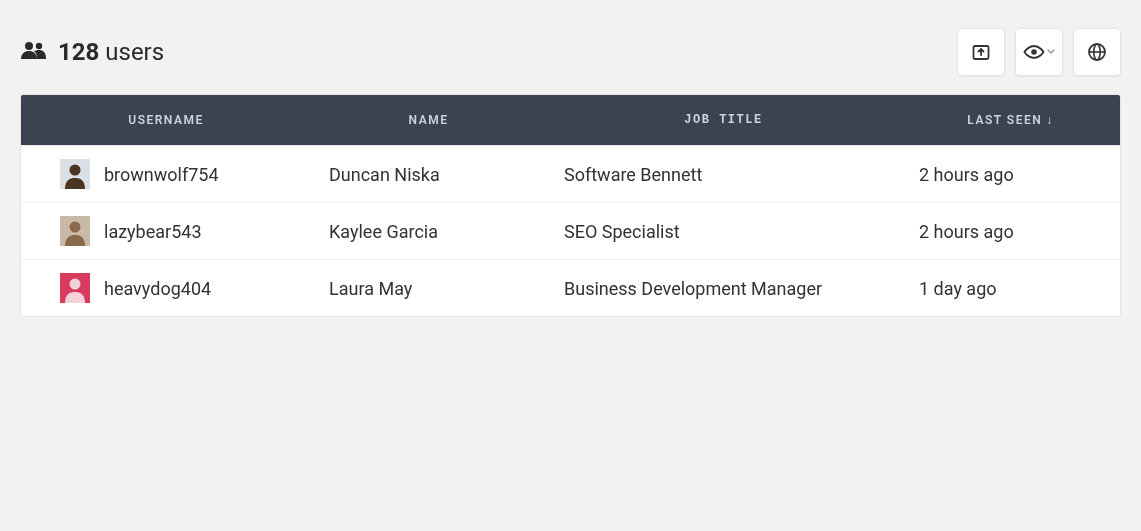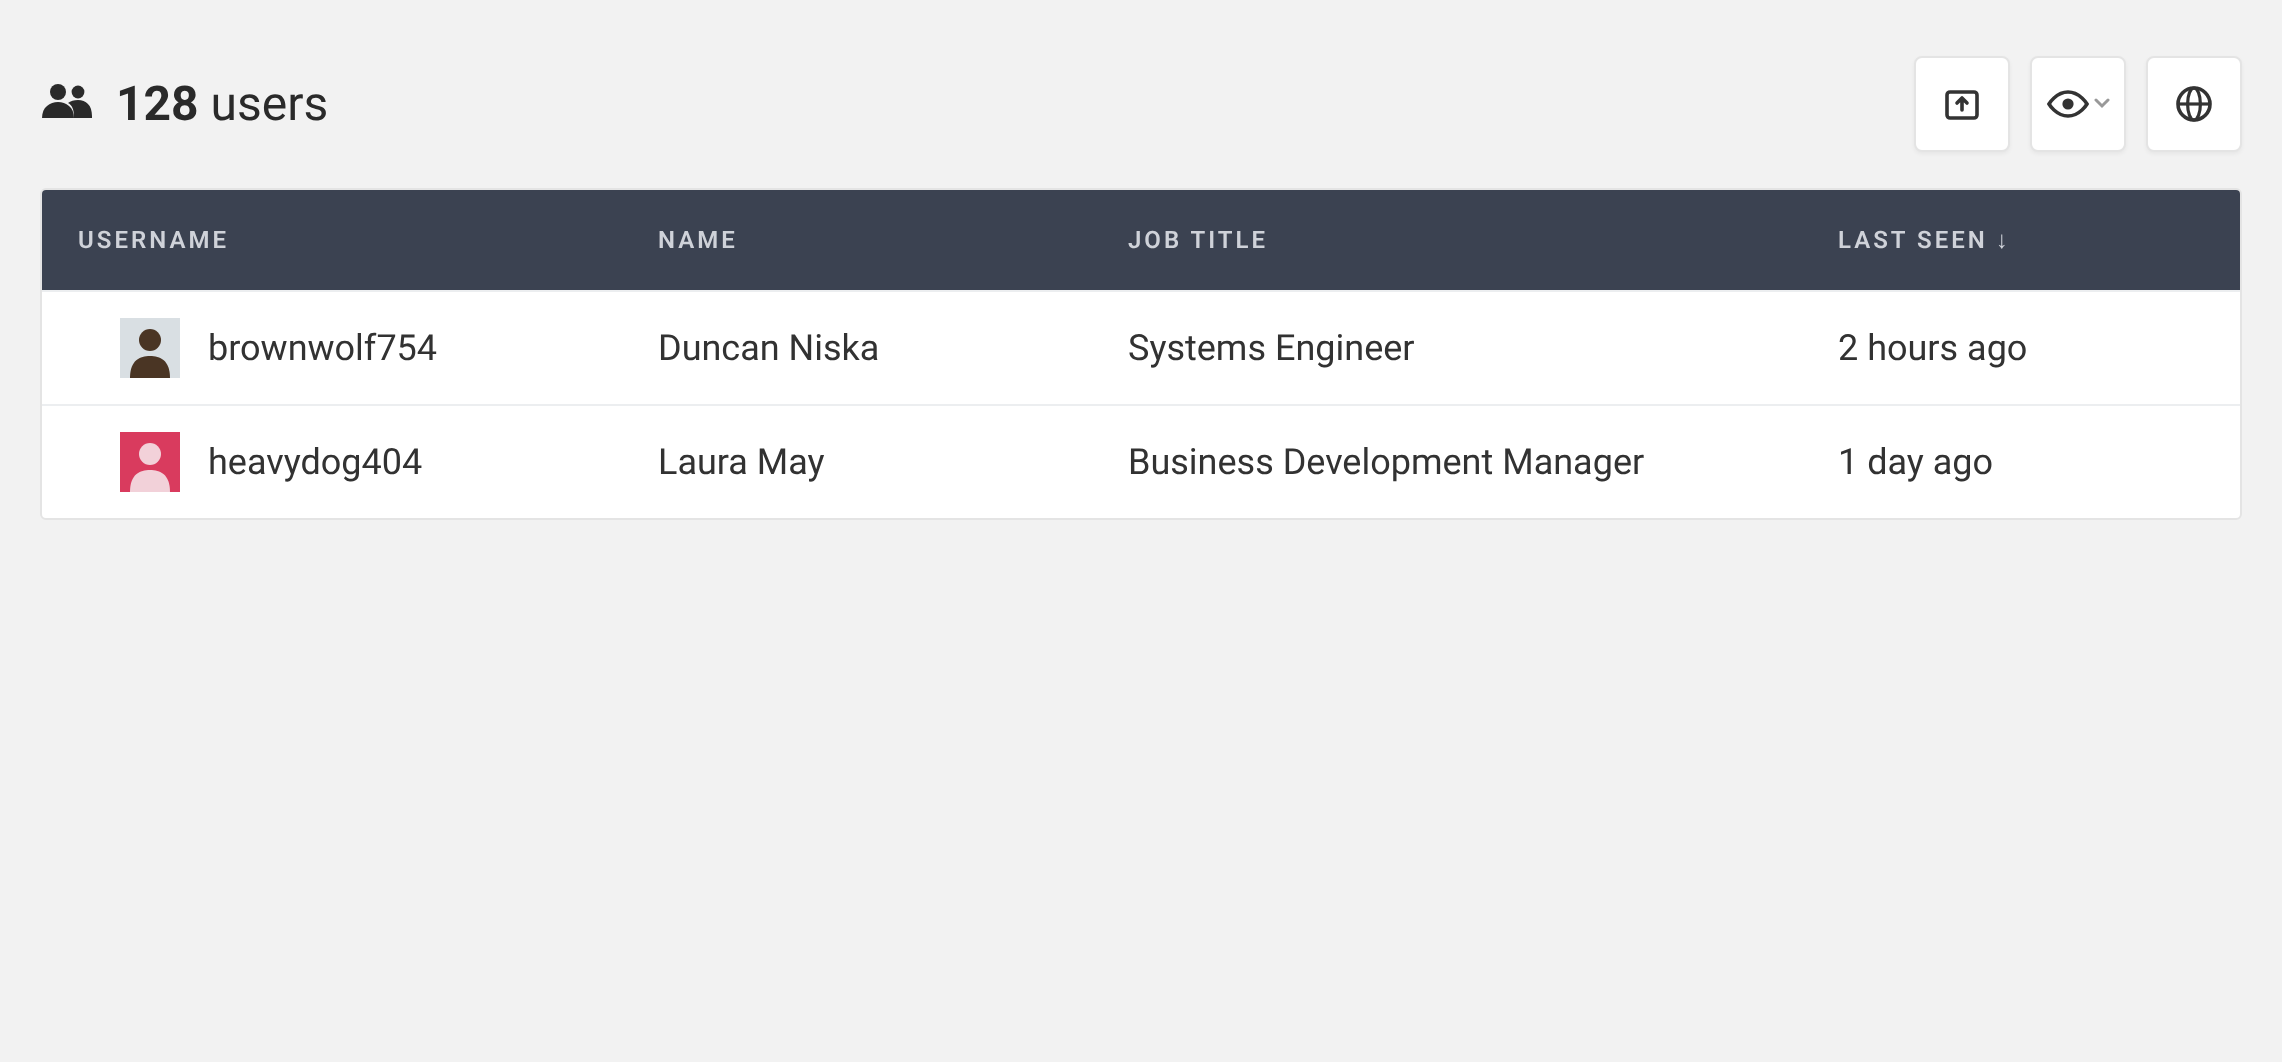--- a/index.html
+++ b/index.html
@@ -58,31 +58,31 @@
     overflow: hidden;
   }
   table {
     width: 100%;
     border-collapse: collapse;
   }
   thead {
     background: #3b4251;
   }
   th {
-    text-align: left;
+    text-align: center;
     padding: 18px 18px;
     font-size: 12px;
     font-weight: 600;
     letter-spacing: 1.5px;
     color: #cfd2d9;
     text-transform: uppercase;
   }
   th.col-username { width: 290px; }
   th.col-name { width: 235px; }
-  th.col-job { width: 355px; }
+  th.col-job { width: 355px; font-family: Liberation Mono, monospace; }
   th.col-seen { width: auto; }
   td {
     padding: 13px 18px;
     border-top: 1px solid #eceef0;
     font-size: 18px;
     color: #323232;
     vertical-align: middle;
   }
   .username-cell {
     display: flex;
@@ -184,21 +184,39 @@
     <svg width="30" height="30" viewBox="0 0 30 30">
       <rect width="30" height="30" fill="#d9dfe3"></rect>
       <circle cx="15" cy="11" r="5.5" fill="#4a3524"></circle>
       <path d="M5 30 C5 21 10 19 15 19 C20 19 25 21 25 30 Z" fill="#4a3524"></path>
     </svg>
   </span>
         <span>brownwolf754</span>
       </div>
     </td>
     <td>Duncan Niska</td>
-    <td>Systems Engineer</td>
+    <td>Software Bennett</td>
+    <td>2 hours ago</td>
+  </tr>
+          <tr>
+    <td>
+      <div class="username-cell">
+        <span class="online-spacer"></span>
+        <span class="avatar">
+    <svg width="30" height="30" viewBox="0 0 30 30">
+      <rect width="30" height="30" fill="#c9b9a8"></rect>
+      <circle cx="15" cy="11" r="5.5" fill="#8a6a4a"></circle>
+      <path d="M5 30 C5 21 10 19 15 19 C20 19 25 21 25 30 Z" fill="#8a6a4a"></path>
+    </svg>
+  </span>
+        <span>lazybear543</span>
+      </div>
+    </td>
+    <td>Kaylee Garcia</td>
+    <td>SEO Specialist</td>
     <td>2 hours ago</td>
   </tr>
           <tr>
     <td>
       <div class="username-cell">
         <span class="online-spacer"></span>
         <span class="avatar">
     <svg width="30" height="30" viewBox="0 0 30 30">
       <rect width="30" height="30" fill="#d93b5e"></rect>
       <circle cx="15" cy="11" r="5.5" fill="#f2d1d9"></circle>

